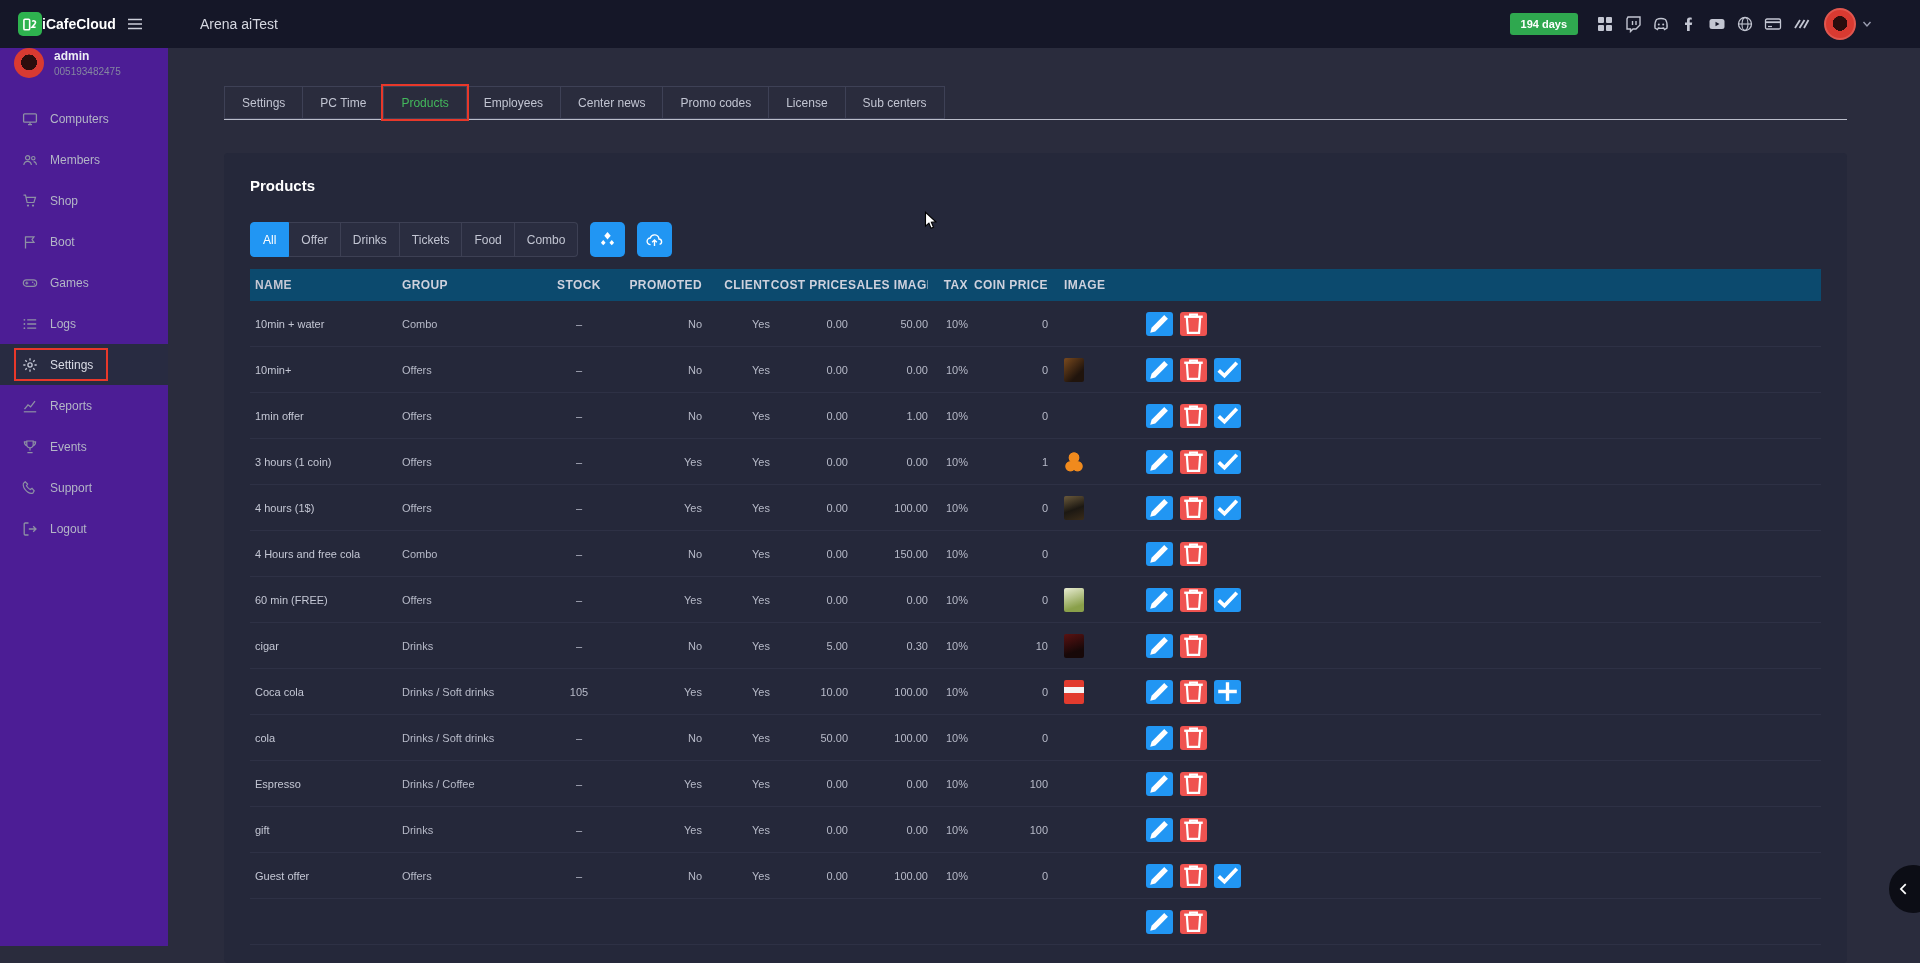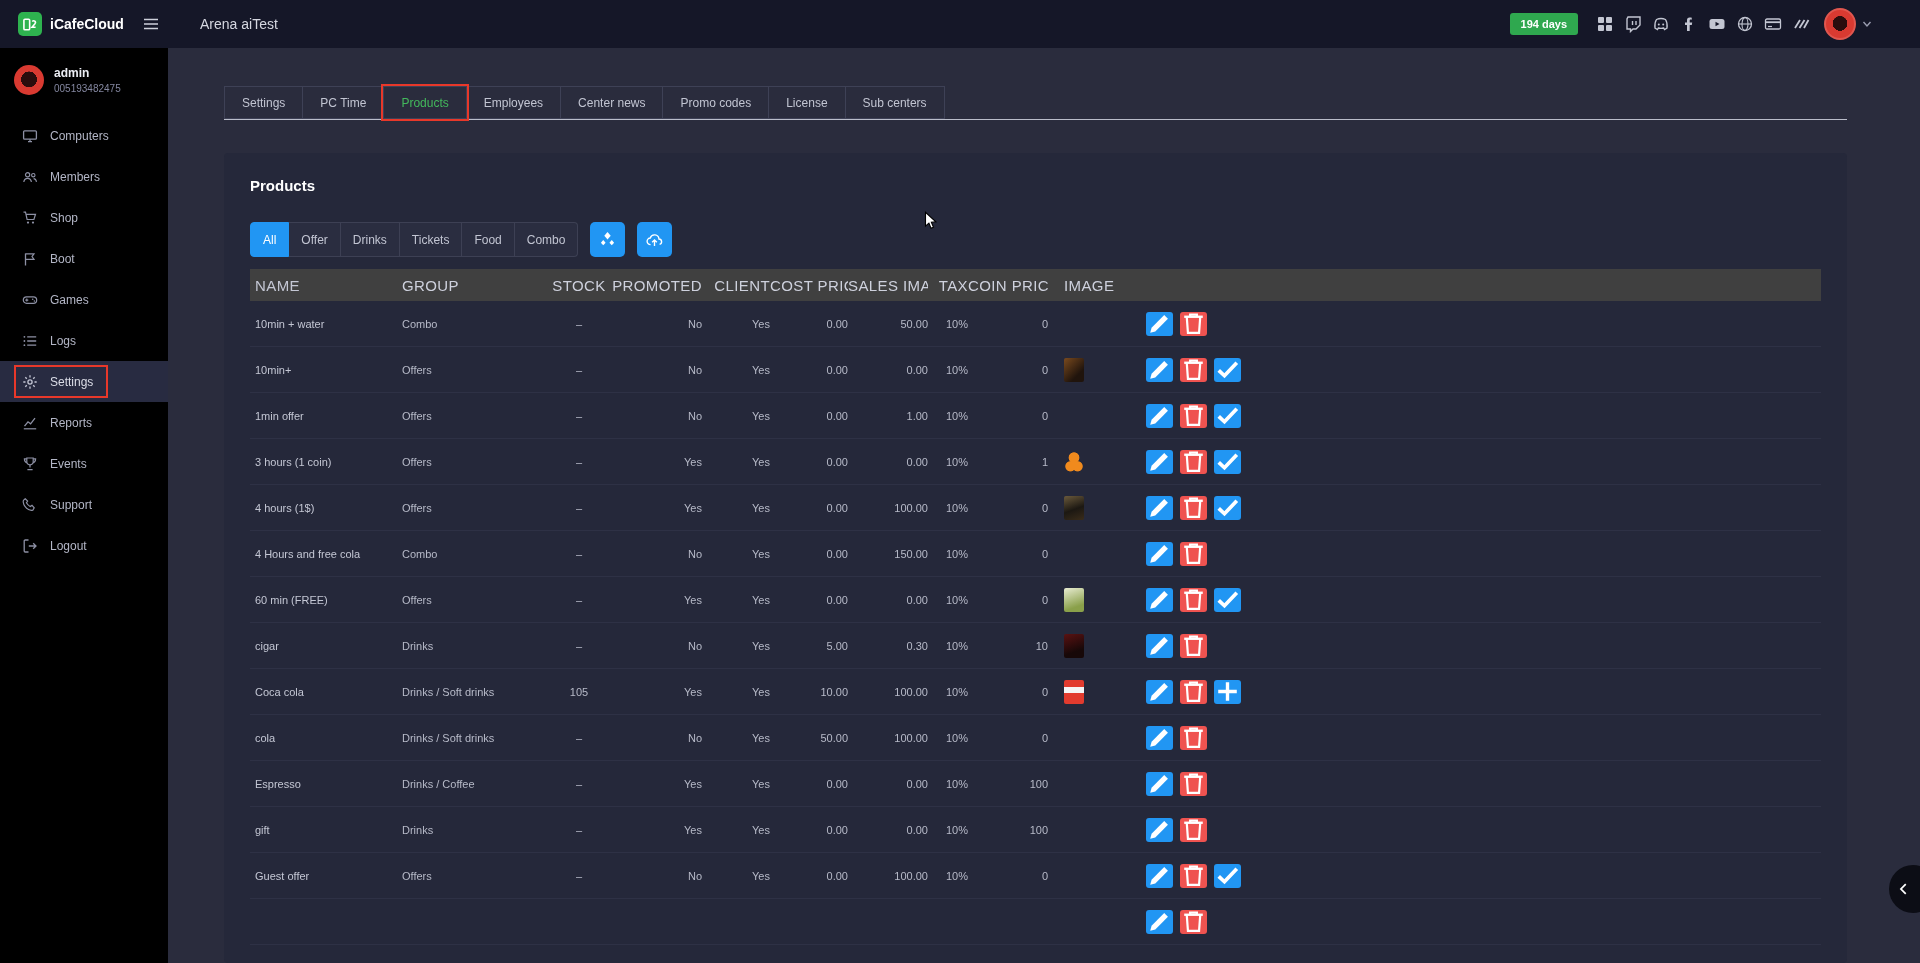--- a/index.html
+++ b/index.html
@@ -7,35 +7,35 @@
 }
 *{box-sizing:border-box;margin:0;padding:0}
 html,body{width:1920px;height:963px;overflow:hidden}
 body{font-family:"Liberation Sans",sans-serif;background:#2a2c3d;position:relative;color:#c6c9d6}
 button{font-family:inherit;cursor:pointer}
 .icon{display:inline-flex;width:16px;height:16px;flex:0 0 auto}
 .icon svg,.tb-icon svg{width:100%;height:100%;display:block}
 
 
 .topbar{position:absolute;left:0;top:0;width:1920px;height:48px;background:#151728;display:flex;align-items:center;z-index:30}
-.brand{width:168px;flex:0 0 168px;display:flex;align-items:center;padding-left:18px;gap:8px}
+.brand{width:168px;flex:0 0 168px;display:flex;align-items:center;padding-left:18px;}
 .brand-logo{width:24px;height:24px;border-radius:5px;background:#2eb34f;display:flex;align-items:center;justify-content:center}
 .brand-logo .icon{width:17px;height:17px}
 .brand-name{color:#fff;font-size:14px;font-weight:bold;white-space:nowrap}
 .hamburger{width:18px;height:18px;color:#cdd0da;margin-left:10px}
 .page-title{color:#d5d7e0;font-size:14px;margin-left:32px}
 .topbar-right{margin-left:auto;display:flex;align-items:center;padding-right:48px}
 .days-badge{background:var(--green);color:#fff;font-size:11px;font-weight:bold;padding:5px 11px;border-radius:3px;margin-right:18px;white-space:nowrap}
 .tb-icons{display:flex;align-items:center;gap:10px}
 .tb-icon{width:18px;height:18px;color:#c3c6d2;display:inline-flex}
 .avatar{width:32px;height:32px;border-radius:50%;background:radial-gradient(circle at 50% 48%, #2b0d0d 0 36%, #d93a31 37% 100%);border:2px solid #e0574f;margin-left:14px}
 .caret{width:10px;height:10px;color:#9a9db0;margin-left:6px;display:inline-flex}
 
 
-.sidebar{position:absolute;left:0;top:48px;width:168px;height:915px;background:#000000;z-index:20}
+.sidebar{position:absolute;left:0;top:31px;width:168px;height:915px;background:#4c1d95;z-index:20}
 .side-user{display:flex;align-items:center;gap:10px;padding:17px 14px 20px}
 .side-avatar{width:30px;height:30px;border-radius:50%;background:radial-gradient(circle at 50% 48%, #2b0d0d 0 36%, #d93a31 37% 100%);flex:0 0 auto}
 .side-user-name{color:#eceef4;font-size:12px;font-weight:bold;line-height:13px}
 .side-user-id{color:#8487a0;font-size:10px;margin-top:3px}
 .side-item{position:relative;display:flex;align-items:center;gap:12px;height:41px;padding-left:22px;color:#b3b6c6;font-size:12px;cursor:pointer}
 .side-item .icon{color:#8d90a4}
 .side-item.active{background:#282b41;color:#dadce6}
 .side-item.active .icon{color:#c3c6d4}
 .side-anno{position:absolute;left:14px;top:4px;width:94px;height:33px;border:2px solid var(--anno);pointer-events:none}
 
@@ -61,21 +61,21 @@
 
 .toolbar-row{display:flex;align-items:center;margin-top:19px;height:29px}
 .small-btn{width:30px;height:29px;border-radius:4px;border:none;background:var(--blue);color:#fff;display:flex;align-items:center;justify-content:center;margin-right:8px}
 .small-btn .icon{width:14px;height:14px}
 .search-wrap{margin-left:212px;position:relative;width:374px}
 .search-wrap .icon{position:absolute;left:10px;top:6px;width:14px;height:14px;color:#8a8da0}
 .search-input{width:100%;height:27px;border-radius:13px;border:none;background:#1c1e2d;color:#c6c9d6;font-size:12px;padding:0 12px 0 33px;outline:none}
 .search-input::placeholder{color:#787c8e}
 
 
-.thead{display:flex;align-items:center;height:32px;background:#404040;margin-top:12px;font-size:15px;font-weight:normal;color:#ced1dd;letter-spacing:.4px}
+.thead{display:flex;align-items:center;height:32px;background:#0c4a6e;margin-top:12px;font-size:12px;font-weight:bold;color:#ced1dd;letter-spacing:.4px}
 .trow{display:flex;align-items:center;height:46px;border-bottom:1px solid #2e3145;font-size:11px;color:#b7bac8}
 .cell{flex:0 0 auto;overflow:hidden;white-space:nowrap}
 .col-name{width:152px;padding-left:5px;color:#c4c7d4;text-align:left}
 .col-group{width:150px;text-align:left}
 .col-stock{width:54px;text-align:center}
 .col-promoted{width:96px;text-align:right}
 .col-client{width:68px;text-align:right}
 .col-cost{width:78px;text-align:right}
 .col-sales{width:80px;text-align:right}
 .col-tax{width:40px;text-align:right}

